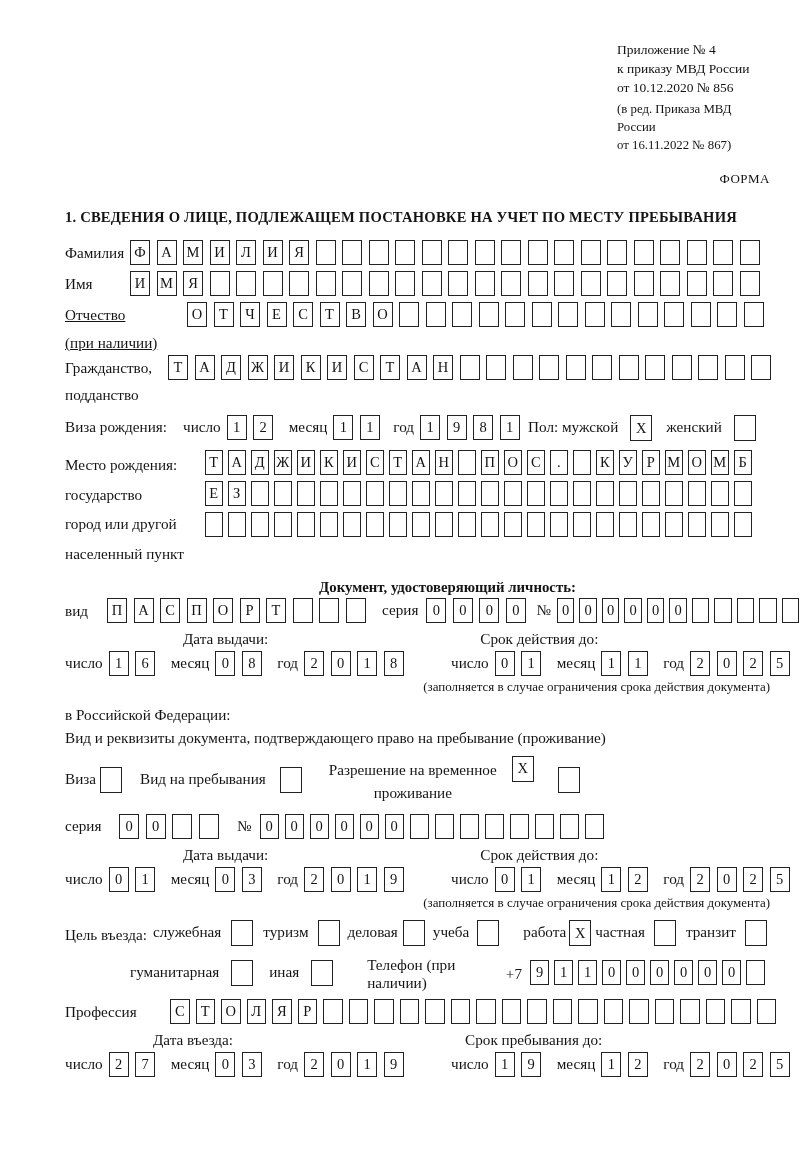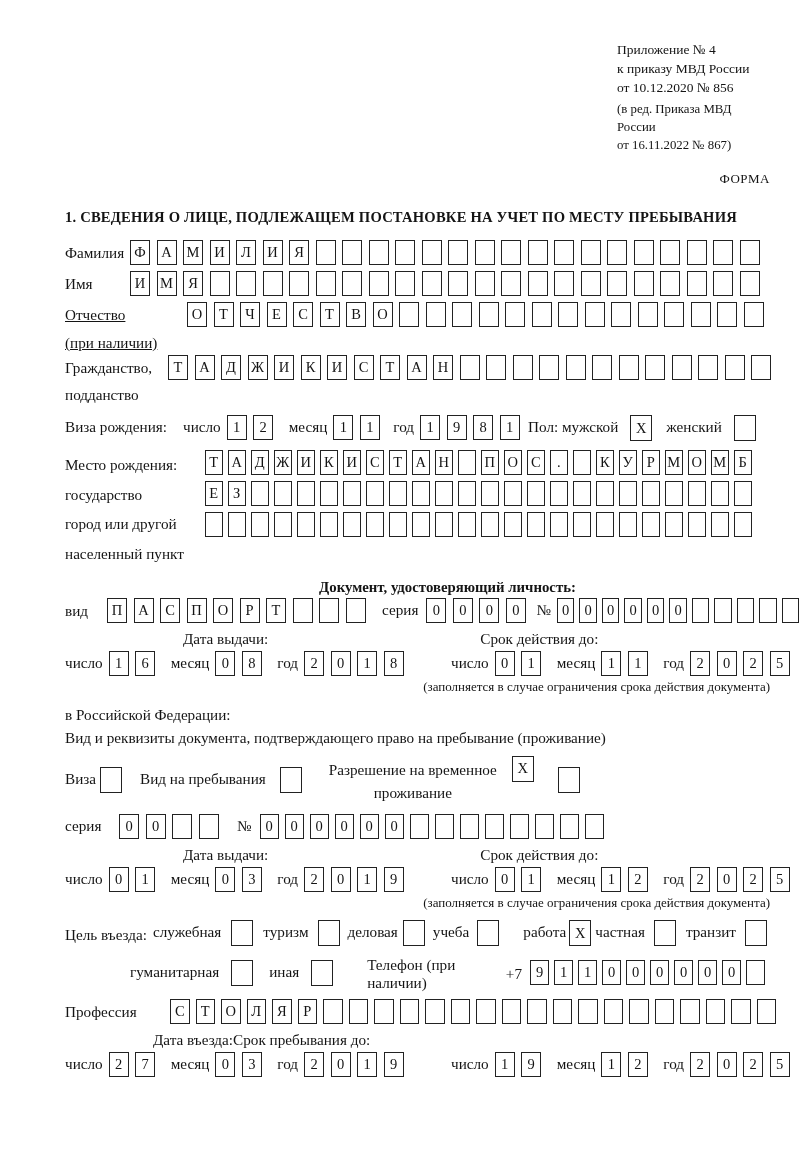--- a/index.html
+++ b/index.html
@@ -586,21 +586,21 @@
         <span class="cell"></span>
         <span class="cell"></span>
         <span class="cell"></span>
         <span class="cell"></span>
         <span class="cell"></span>
       </span>
   </div>
 
   <div class="datetitles">
     <span style="margin-left:88px;">Дата въезда:</span>
-    <span style="">Срок пребывания до:</span>
+    <span style="margin-left:232px;">Срок пребывания до:</span>
   </div>
   <div class="frow" style="margin-top:3px;">
     <span class="dgrp">
       <span class="dlabel">число</span>
       <span class="cells">
           <span class="cell">2</span>
           <span class="cell">7</span>
         </span>
       <span class="dlabel">месяц</span>
       <span class="cells">

